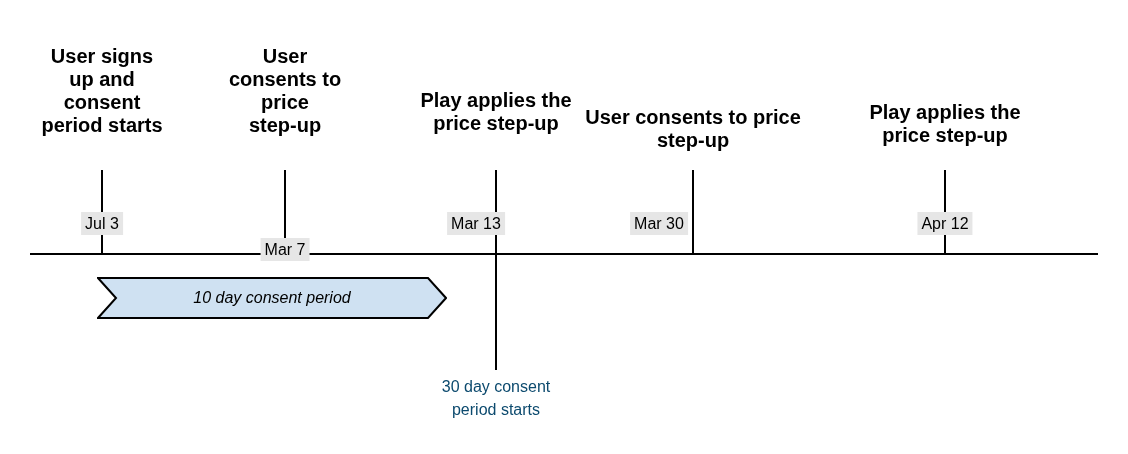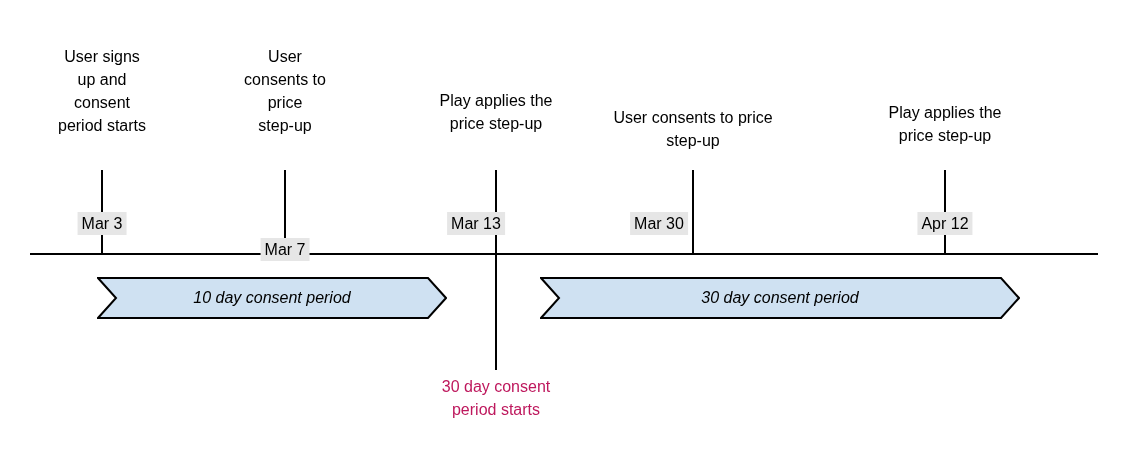--- a/index.html
+++ b/index.html
@@ -43,24 +43,25 @@
     line-height: 21px;
     padding: 1px 4px;
     white-space: nowrap;
   }
 
   
   .event-caption {
     position: absolute;
     transform: translateX(-50%);
     text-align: center;
-    font-size: 16px;
+    font-size: 20px;
     line-height: 23px;
     color: #000000;
     white-space: pre-line;
+    font-weight: bold;
   }
 
   
   .period-bar {
     position: absolute;
     height: 42px;
   }
   .period-bar svg {
     display: block;
     width: 100%;
@@ -83,21 +84,21 @@
     font-style: italic;
   }
 
   
   .bottom-note {
     position: absolute;
     transform: translateX(-50%);
     text-align: center;
     font-size: 16px;
     line-height: 23px;
-    color: #be185d;
+    color: #0c4a6e;
     white-space: pre-line;
   }
 </style>
 </head>
 <body>
 
 <div id="canvas">
 
   <div class="axis-line" style="left: 30px; width: 1068px; top: 253px; height: 2px;"></div>
 
@@ -115,36 +116,30 @@
 consents to
 price
 step-up</div>
   <div class="event-caption" style="left: 496px; top: 89px;">Play applies the
 price step-up</div>
   <div class="event-caption" style="left: 693px; top: 106px;">User consents to price
 step-up</div>
   <div class="event-caption" style="left: 945px; top: 101px;">Play applies the
 price step-up</div>
 
-  <div class="date-chip" style="left: 102px; top: 212px;">Mar 3</div>
+  <div class="date-chip" style="left: 102px; top: 212px;">Jul 3</div>
   <div class="date-chip" style="left: 285px; top: 200px; margin-top: 38px;">Mar 7</div>
   <div class="date-chip" style="left: 476px; top: 212px;">Mar 13</div>
   <div class="date-chip" style="left: 659px; top: 212px;">Mar 30</div>
   <div class="date-chip" style="left: 945px; top: 212px;">Apr 12</div>
 
   <div class="period-bar" style="left: 97px; width: 350px; top: 277px; height: 42px;">
     <svg viewBox="0 0 350 42" preserveAspectRatio="none">
       <polygon points="1,1 331,1 349,21 331,41 1,41 19,21" fill="#cfe1f2" stroke="#000000" stroke-width="2" vector-effect="non-scaling-stroke"></polygon>
     </svg>
     <div class="period-label">10 day consent period</div>
   </div>
 
-  <div class="period-bar" style="left: 540px; width: 480px; top: 277px; height: 42px;">
-    <svg viewBox="0 0 480 42" preserveAspectRatio="none">
-      <polygon points="1,1 461,1 479,21 461,41 1,41 19,21" fill="#cfe1f2" stroke="#000000" stroke-width="2" vector-effect="non-scaling-stroke"></polygon>
-    </svg>
-    <div class="period-label">30 day consent period</div>
-  </div>
 
   <div class="bottom-note" style="left: 496px; top: 375px;">30 day consent
 period starts</div>
 
 </div>
 
 </body></html>

